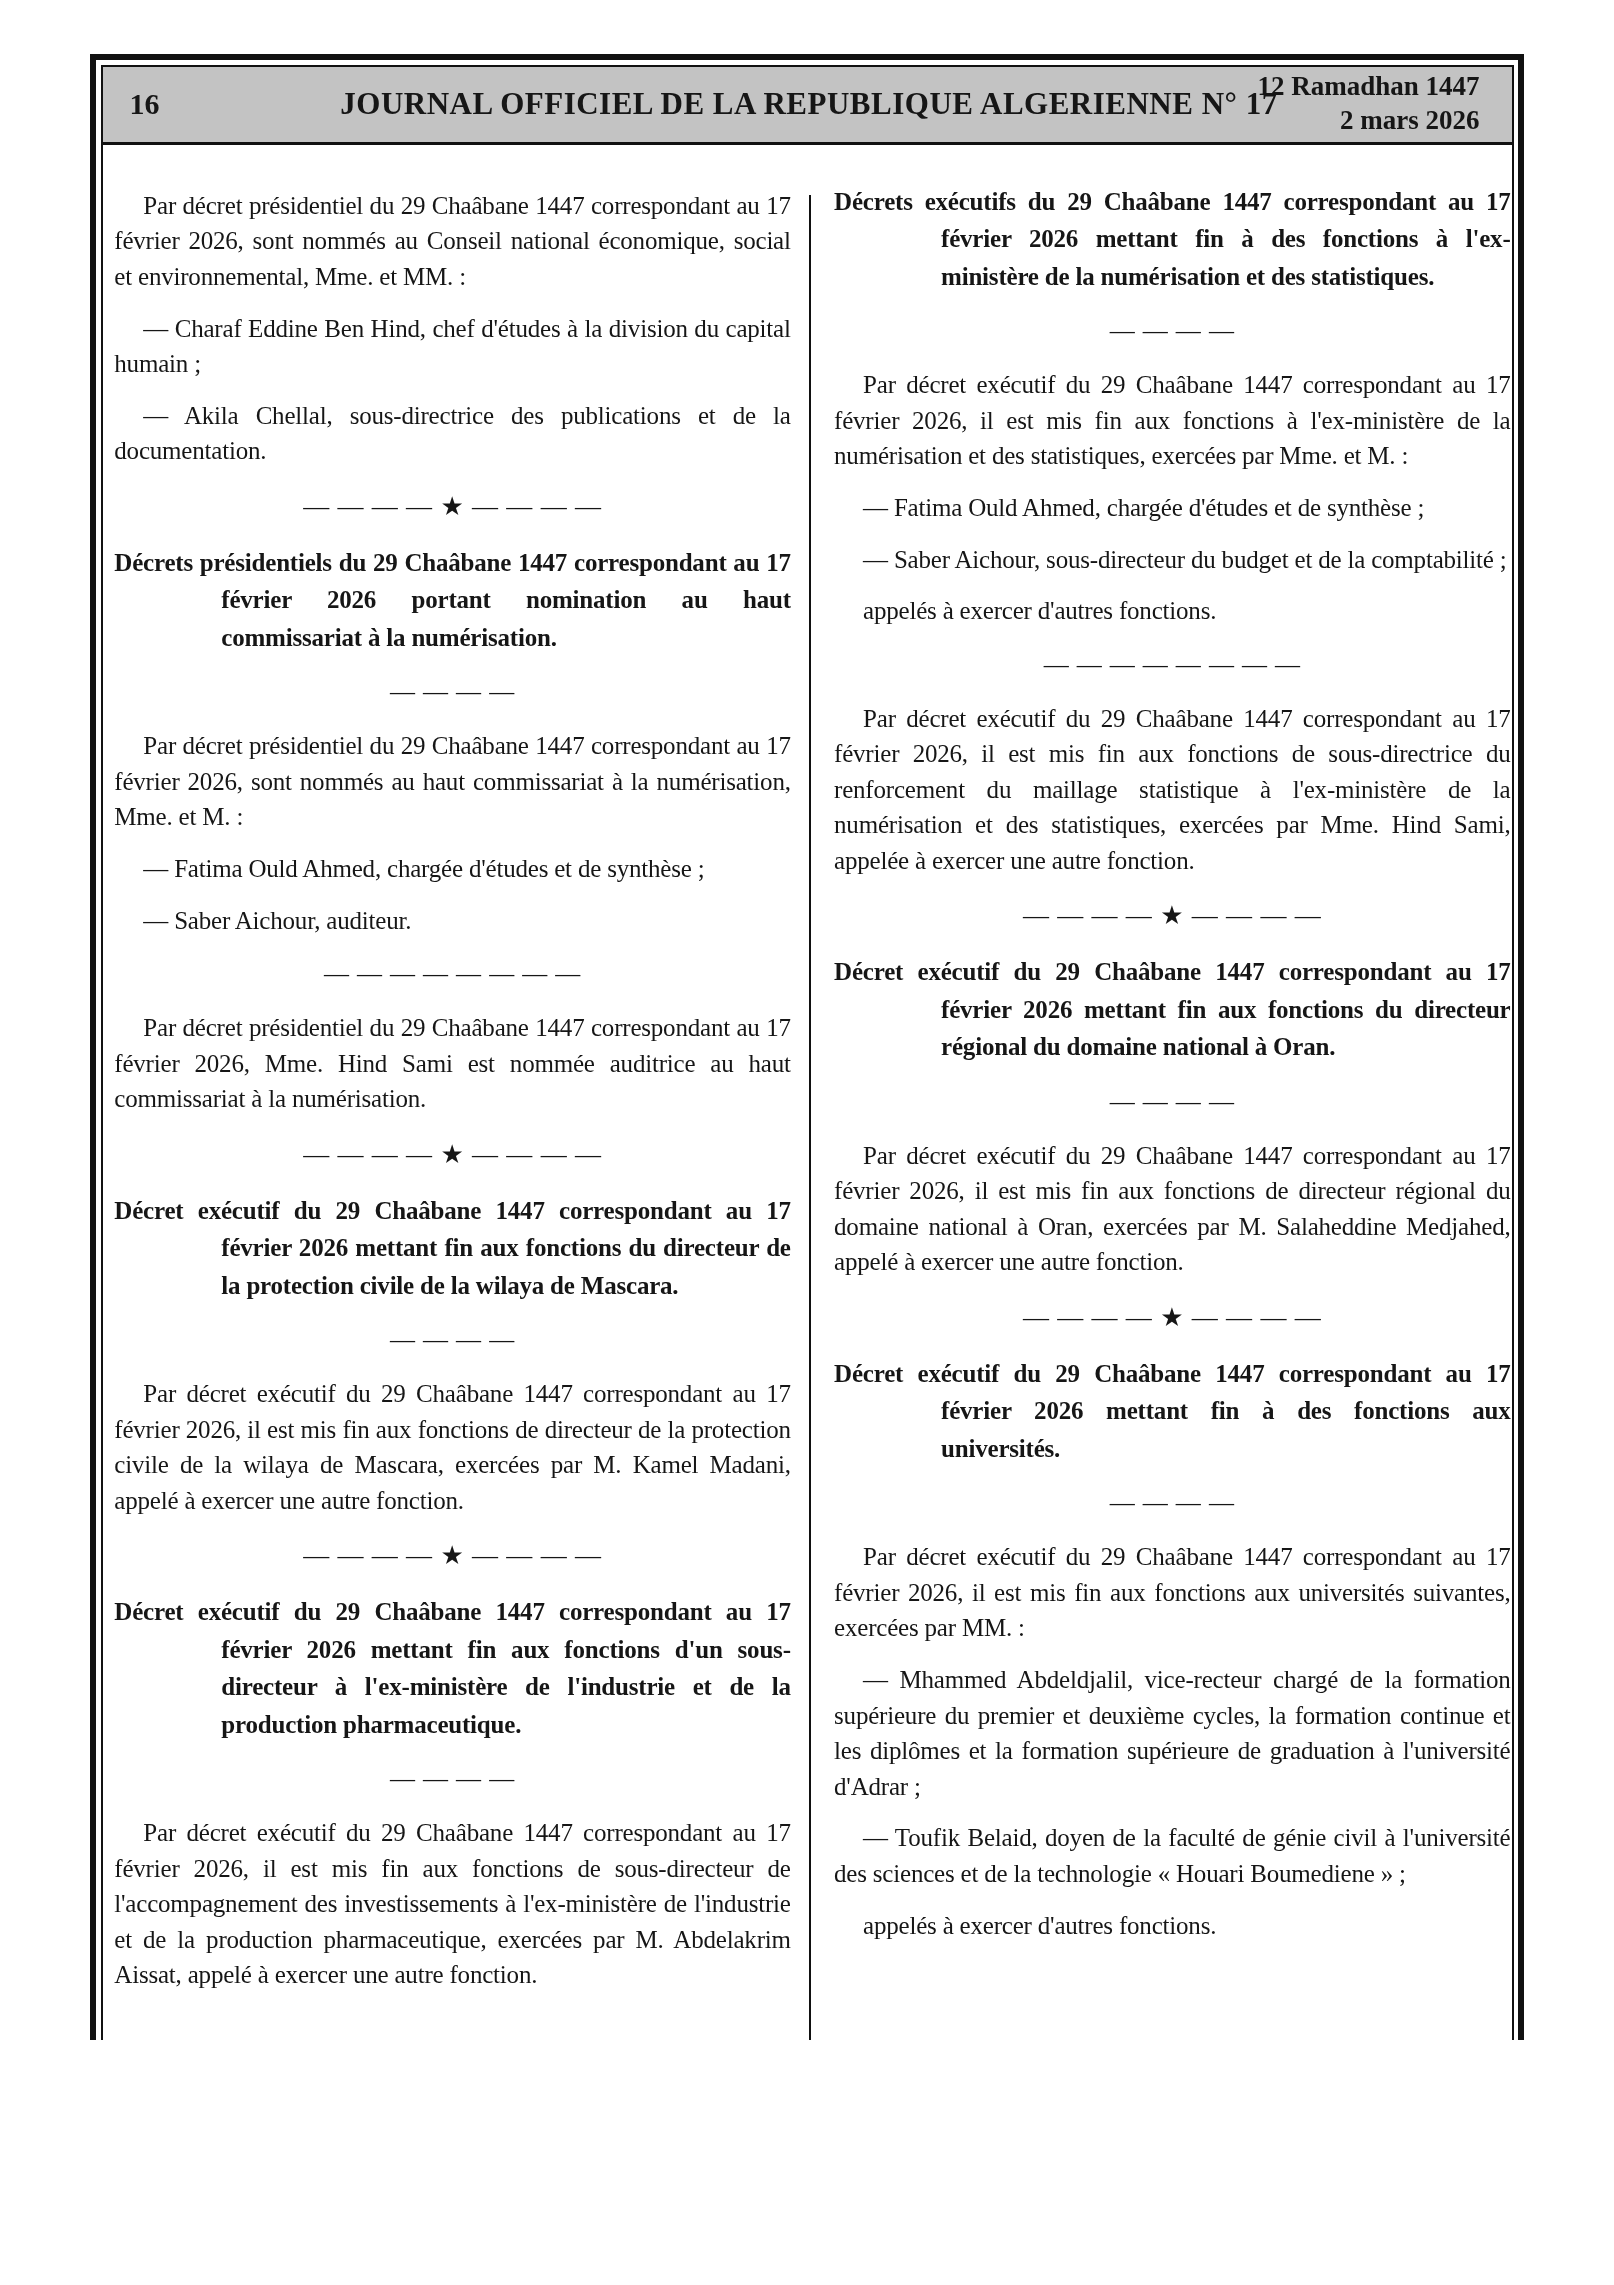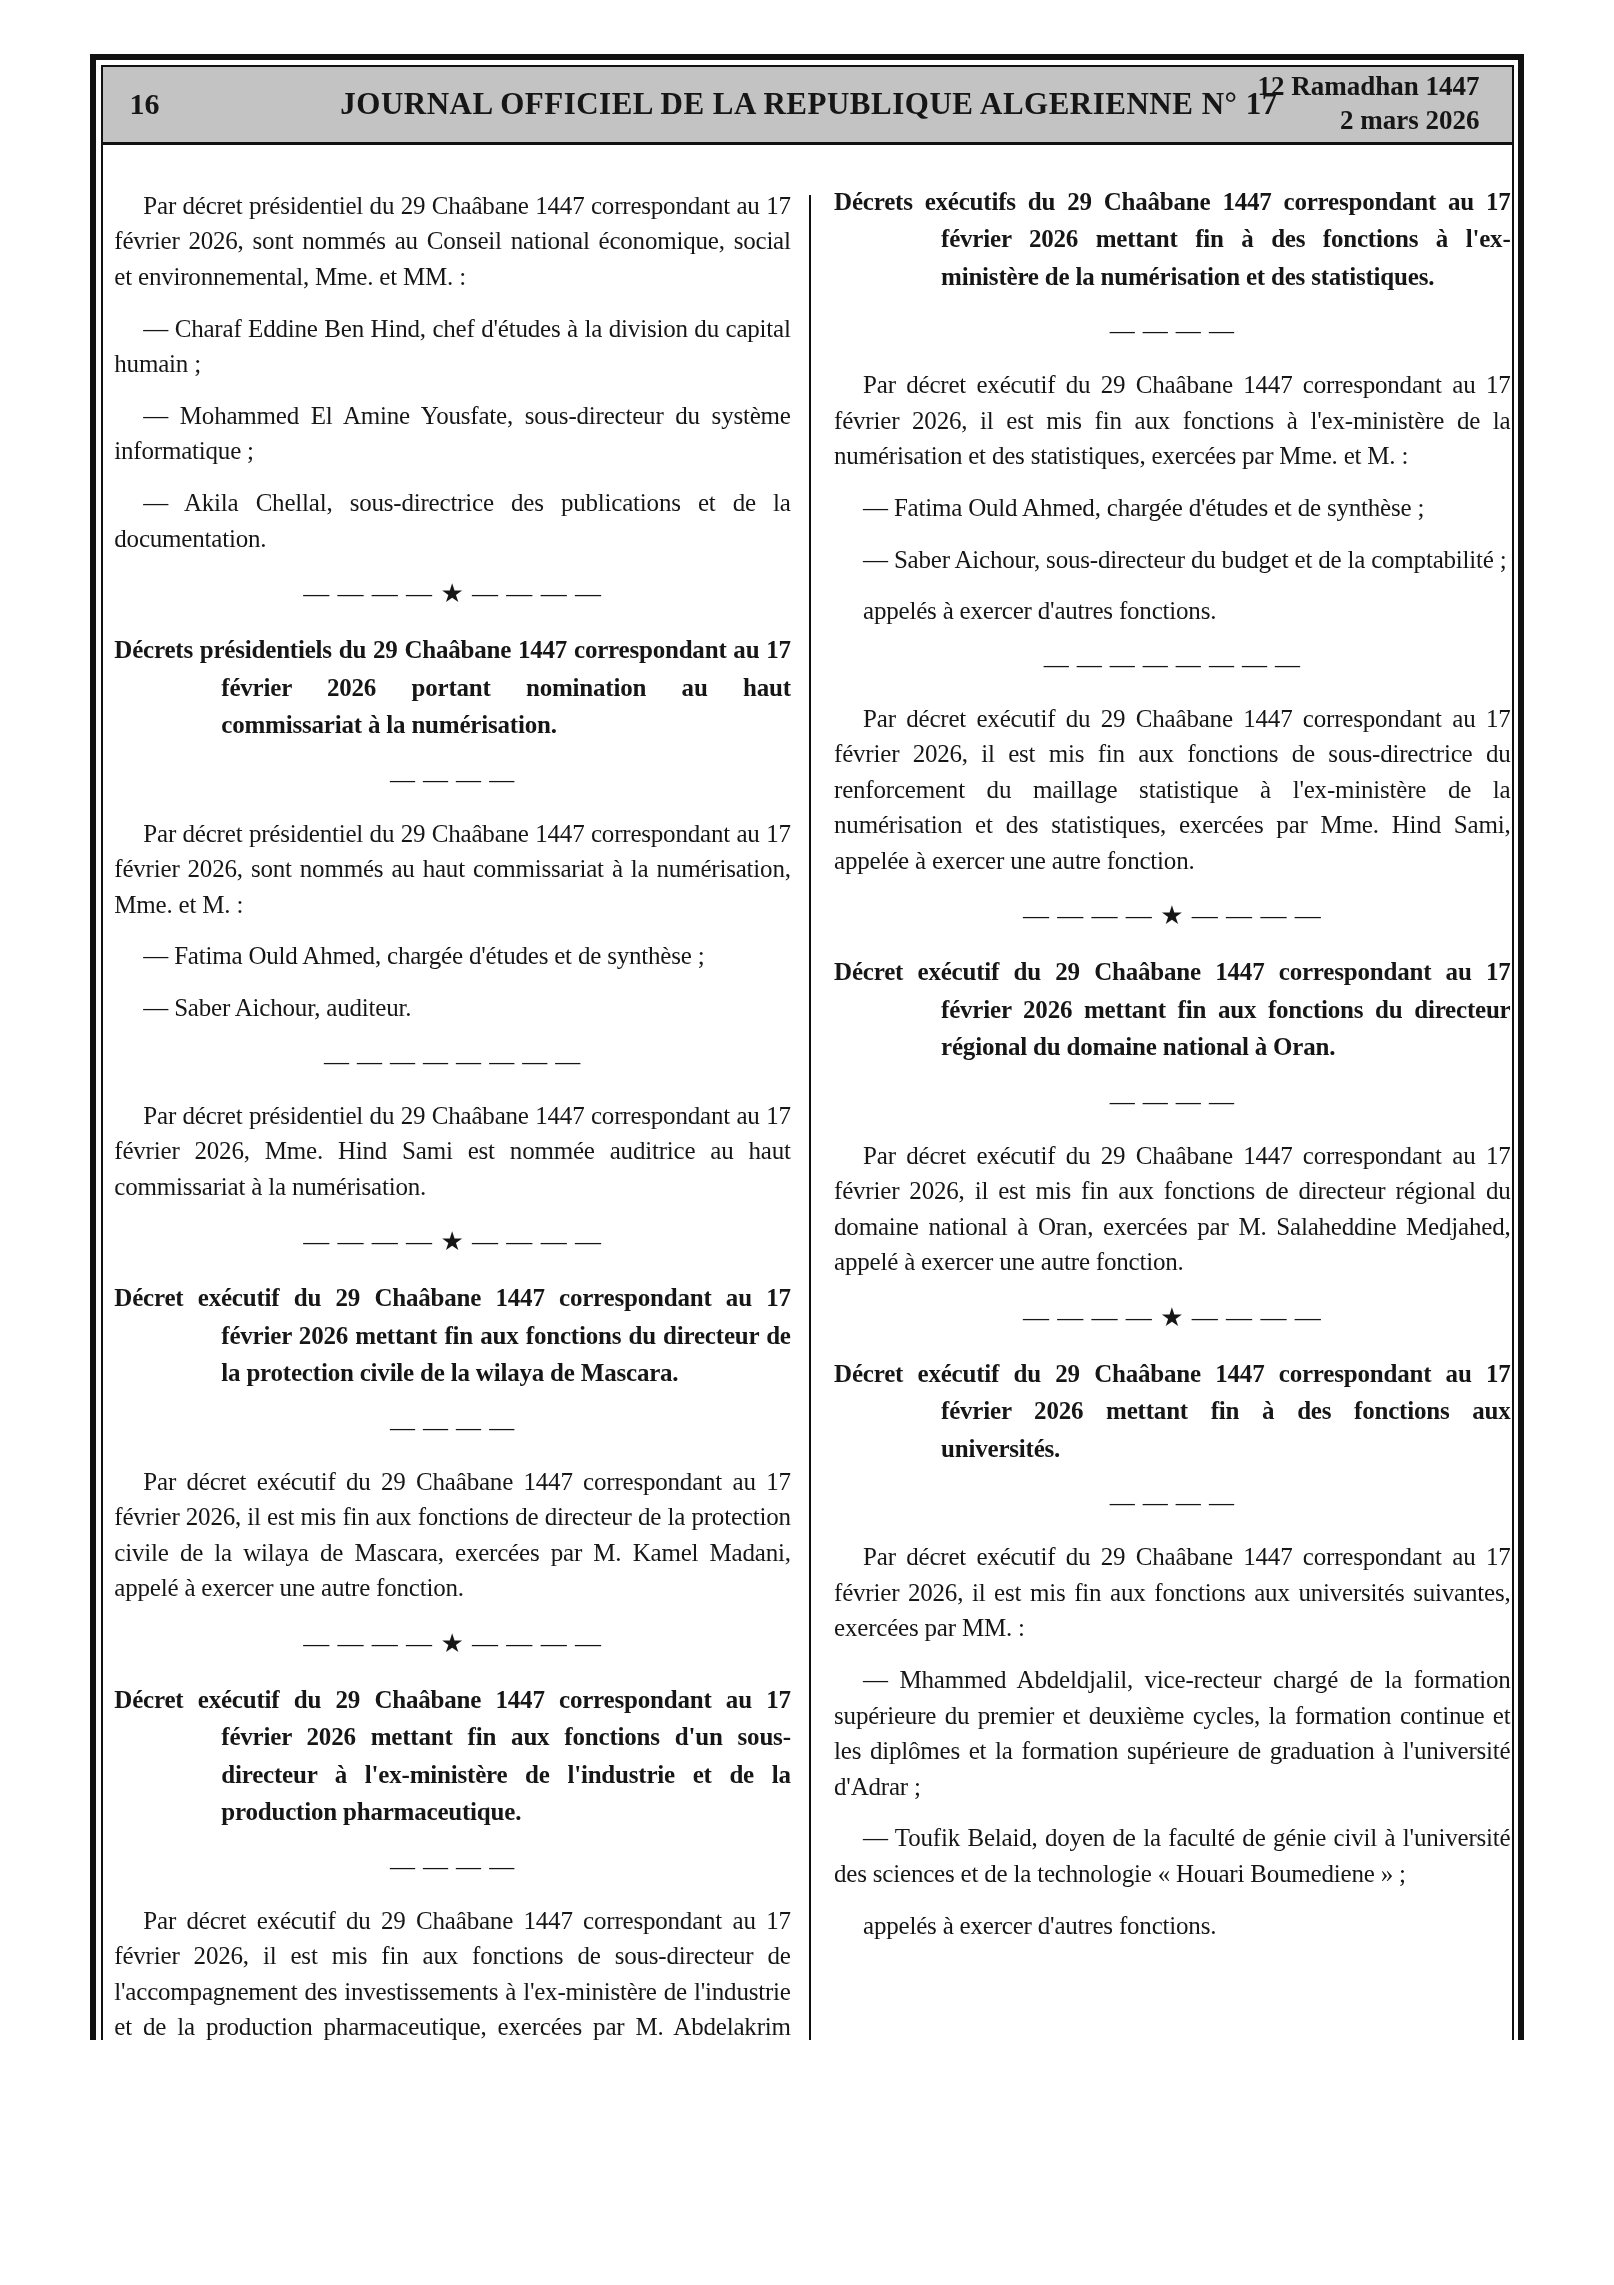--- a/index.html
+++ b/index.html
@@ -127,21 +127,20 @@
         <div class="dates">
           <div>12 Ramadhan 1447</div>
           <div>2 mars 2026</div>
         </div>
       </header>
 
       <main class="content">
         <section class="column column-left" id="col-left">
             <p class="paragraph">Par décret présidentiel du 29 Chaâbane 1447 correspondant au 17 février 2026, sont nommés au Conseil national économique, social et environnemental, Mme. et MM. :</p>
             <p class="item">— Charaf Eddine Ben Hind, chef d'études à la division du capital humain ;</p>
-            <p class="item">— Mohammed El Amine Yousfate, sous-directeur du système informatique ;</p>
             <p class="item">— Akila Chellal, sous-directrice des publications et de la documentation.</p>
             <p class="sep sep-star">— — — — ★ — — — —</p>
             <p class="heading">Décrets présidentiels du 29 Chaâbane 1447 correspondant au 17 février 2026 portant nomination au haut commissariat à la numérisation.</p>
             <p class="sep">— — — —</p>
             <p class="paragraph">Par décret présidentiel du 29 Chaâbane 1447 correspondant au 17 février 2026, sont nommés au haut commissariat à la numérisation, Mme. et M. :</p>
             <p class="item">— Fatima Ould Ahmed, chargée d'études et de synthèse ;</p>
             <p class="item">— Saber Aichour, auditeur.</p>
             <p class="sep">— — — — — — — —</p>
             <p class="paragraph">Par décret présidentiel du 29 Chaâbane 1447 correspondant au 17 février 2026, Mme. Hind Sami est nommée auditrice au haut commissariat à la numérisation.</p>
             <p class="sep sep-star">— — — — ★ — — — —</p>

